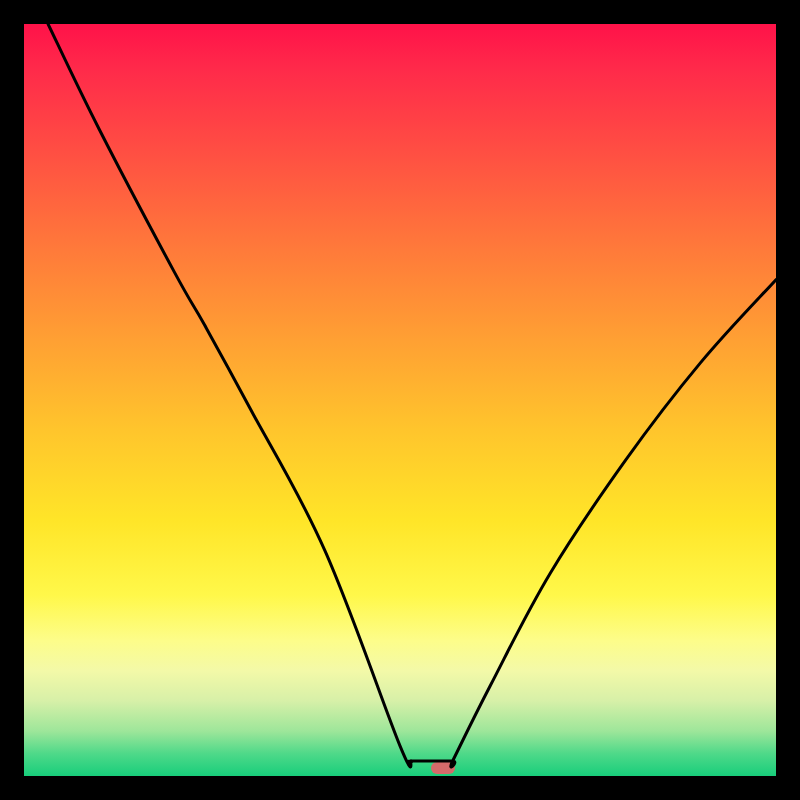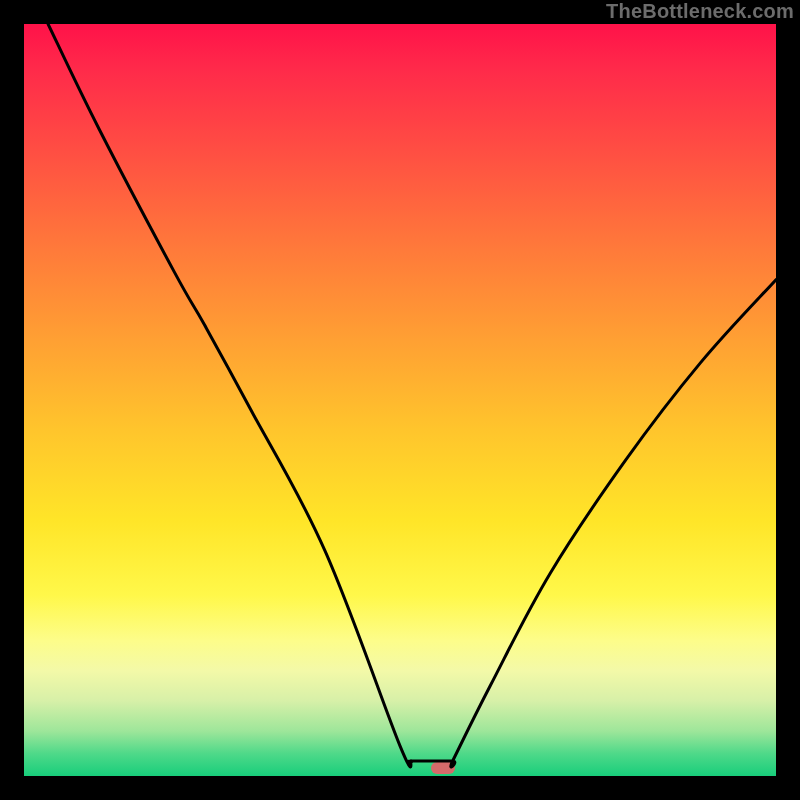--- a/index.html
+++ b/index.html
@@ -66,21 +66,20 @@
     font-size: 20px;
     font-weight: bold;
     color: #6c6c6c;
     letter-spacing: 0.2px;
   }
 </style>
 </head>
 <body>
 
 <div class="outer">
-  <div class="attribution">TheBottleneck.com</div>
 
   <div class="plot-area">
     <div class="gradient"></div>
 
     <div class="marker" style="left:407px;top:738px;width:24px;height:12px;background:#d46a6a;"></div>
 
     <svg class="curve-layer" width="752" height="752" viewBox="0 0 752 752" preserveAspectRatio="none">
       <path fill="none" stroke="#000" stroke-width="3" stroke-linejoin="round" stroke-linecap="round" d="M 24.06 0.00 C 33.27 18.95, 52.46 60.61, 75.20 105.28 C 97.94 149.95, 131.45 212.97, 150.40 248.16 C 169.35 283.35, 166.94 276.44, 180.48 300.80 C 194.02 325.16, 203.94 342.91, 225.60 383.52 C 247.26 424.13, 273.73 465.49, 300.80 526.40 C 327.87 587.31, 360.43 684.02, 376.00 721.92 C 391.57 759.82, 385.25 734.25, 387.28 736.96 C 389.31 739.67, 379.84 736.96, 387.28 736.96 C 394.72 736.96, 421.20 736.96, 428.64 736.96 C 436.08 736.96, 421.87 750.50, 428.64 736.96 C 435.41 723.42, 448.64 695.60, 466.24 661.76 C 483.84 627.92, 502.04 589.57, 526.40 548.96 C 550.76 508.35, 574.53 474.06, 601.60 436.16 C 628.67 398.26, 649.73 370.89, 676.80 338.40 C 703.87 305.91, 738.46 270.57, 752.00 255.68"></path>
     </svg>
   </div>

